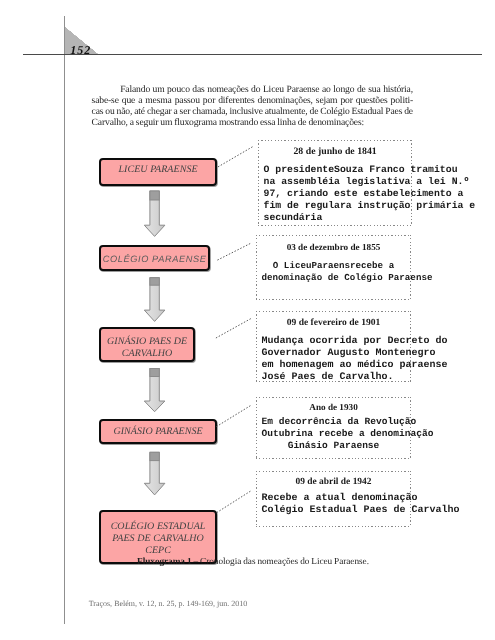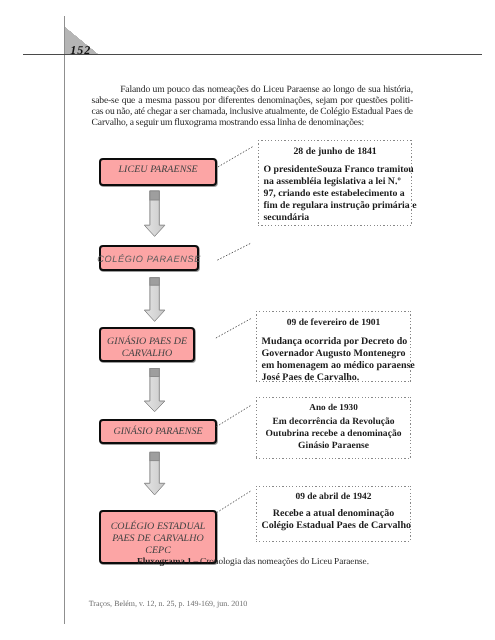--- a/index.html
+++ b/index.html
@@ -97,20 +97,21 @@
   letter-spacing: 0.0px;
   color: #1a1a1a;
 }
 .note-date {
   text-align: center;
   line-height: 11.6px;
 }
 .note-body {
   line-height: 12.0px;
   white-space: nowrap;
+  font-family: Liberation Mono, monospace;
 }
 .note-body.center { text-align: center; }
 .note-body.left { text-align: left; }
 
 
 .caption {
   position: absolute; left: 0; top: 557px; width: 506px;
   text-align: center;
   font-size: 9.25px;
   letter-spacing: -0.04px;
@@ -144,21 +145,21 @@
     <div class="pline">cas ou não, até chegar a ser chamada, inclusive atualmente, de Colégio Estadual Paes de</div>
     <div class="pline last">Carvalho, a seguir um fluxograma mostrando essa linha de denominações:</div>
   </div>
 
   <div class="chart">
     <div class="node" style="left:99.1px;top:157.7px;width:117.9px;height:28.4px;">
       <div class="node-label" style="position:relative;top:-2px">
         <span>LICEU PARAENSE</span>
       </div>
     </div>
-    <div class="node" style="left:99.1px;top:245.3px;width:100px;height:25.6px;">
+    <div class="node" style="left:99.1px;top:245.3px;width:111px;height:25.6px;">
       <div class="node-label sans" style="position:relative;top:1.7px">
         <span>COLÉGIO PARAENSE</span>
       </div>
     </div>
     <div class="node" style="left:99.1px;top:327.1px;width:96px;height:35.4px;">
       <div class="node-label" style="position:relative;top:2.8px">
         <span>GINÁSIO PAES DE</span><br>
         <span>CARVALHO</span>
       </div>
     </div>
@@ -177,38 +178,45 @@
     <div class="note" style="left:258px;top:139.5px;width:154.2px;height:86.5px;padding-top:6.2px;font-size:9.8px;">
       <div class="note-date">28 de junho de 1841</div>
       <div class="note-body left" style="margin-top:6.8px;font-size:9.8px">
         <span>O presidenteSouza Franco tramitou</span><br>
         <span>na assembléia legislativa a lei N.º</span><br>
         <span>97, criando este estabelecimento a</span><br>
         <span>fim de regulara instrução primária e</span><br>
         <span>secundária</span>
       </div>
     </div>
+    <div class="note" style="left:256px;top:235.4px;width:155px;height:64.6px;padding-top:6.2px;font-size:9.2px;">
+      <div class="note-date">03 de dezembro de 1855</div>
+      <div class="note-body center" style="margin-top:6.8px;font-size:9.2px">
+        <span>O LiceuParaensrecebe a</span><br>
+        <span>denominação de Colégio Paraense</span>
+      </div>
+    </div>
     <div class="note" style="left:256px;top:311.3px;width:155px;height:70.7px;padding-top:6.2px;font-size:9.55px;">
       <div class="note-date">09 de fevereiro de 1901</div>
       <div class="note-body left" style="margin-top:6.5px;font-size:10px">
         <span>Mudança ocorrida por Decreto do</span><br>
         <span>Governador Augusto Montenegro</span><br>
         <span>em homenagem ao médico paraense</span><br>
         <span>José Paes de Carvalho.</span>
       </div>
     </div>
     <div class="note" style="left:256px;top:396.9px;width:155px;height:62.3px;padding-top:5.5px;font-size:9.2px;">
       <div class="note-date">Ano de 1930</div>
       <div class="note-body center" style="margin-top:2px;font-size:9.55px">
         <span>Em decorrência da Revolução</span><br>
         <span>Outubrina recebe a denominação</span><br>
         <span>Ginásio Paraense</span>
       </div>
     </div>
-    <div class="note" style="left:256px;top:486px;width:155px;height:56.4px;padding-top:6.2px;font-size:9.45px;">
+    <div class="note" style="left:256px;top:471px;width:155px;height:56.4px;padding-top:6.2px;font-size:9.45px;">
       <div class="note-date">09 de abril de 1942</div>
       <div class="note-body center" style="margin-top:4px;font-size:10px">
         <span>Recebe a atual denominação</span><br>
         <span>Colégio Estadual Paes de Carvalho</span>
       </div>
     </div>
     <svg class="chart-svg" width="495" height="640" viewBox="0 0 495 640">
       <defs>
         <linearGradient id="shaftG" x1="0" y1="0" x2="1" y2="0">
           <stop offset="0" stop-color="#cdcdcd"></stop>

